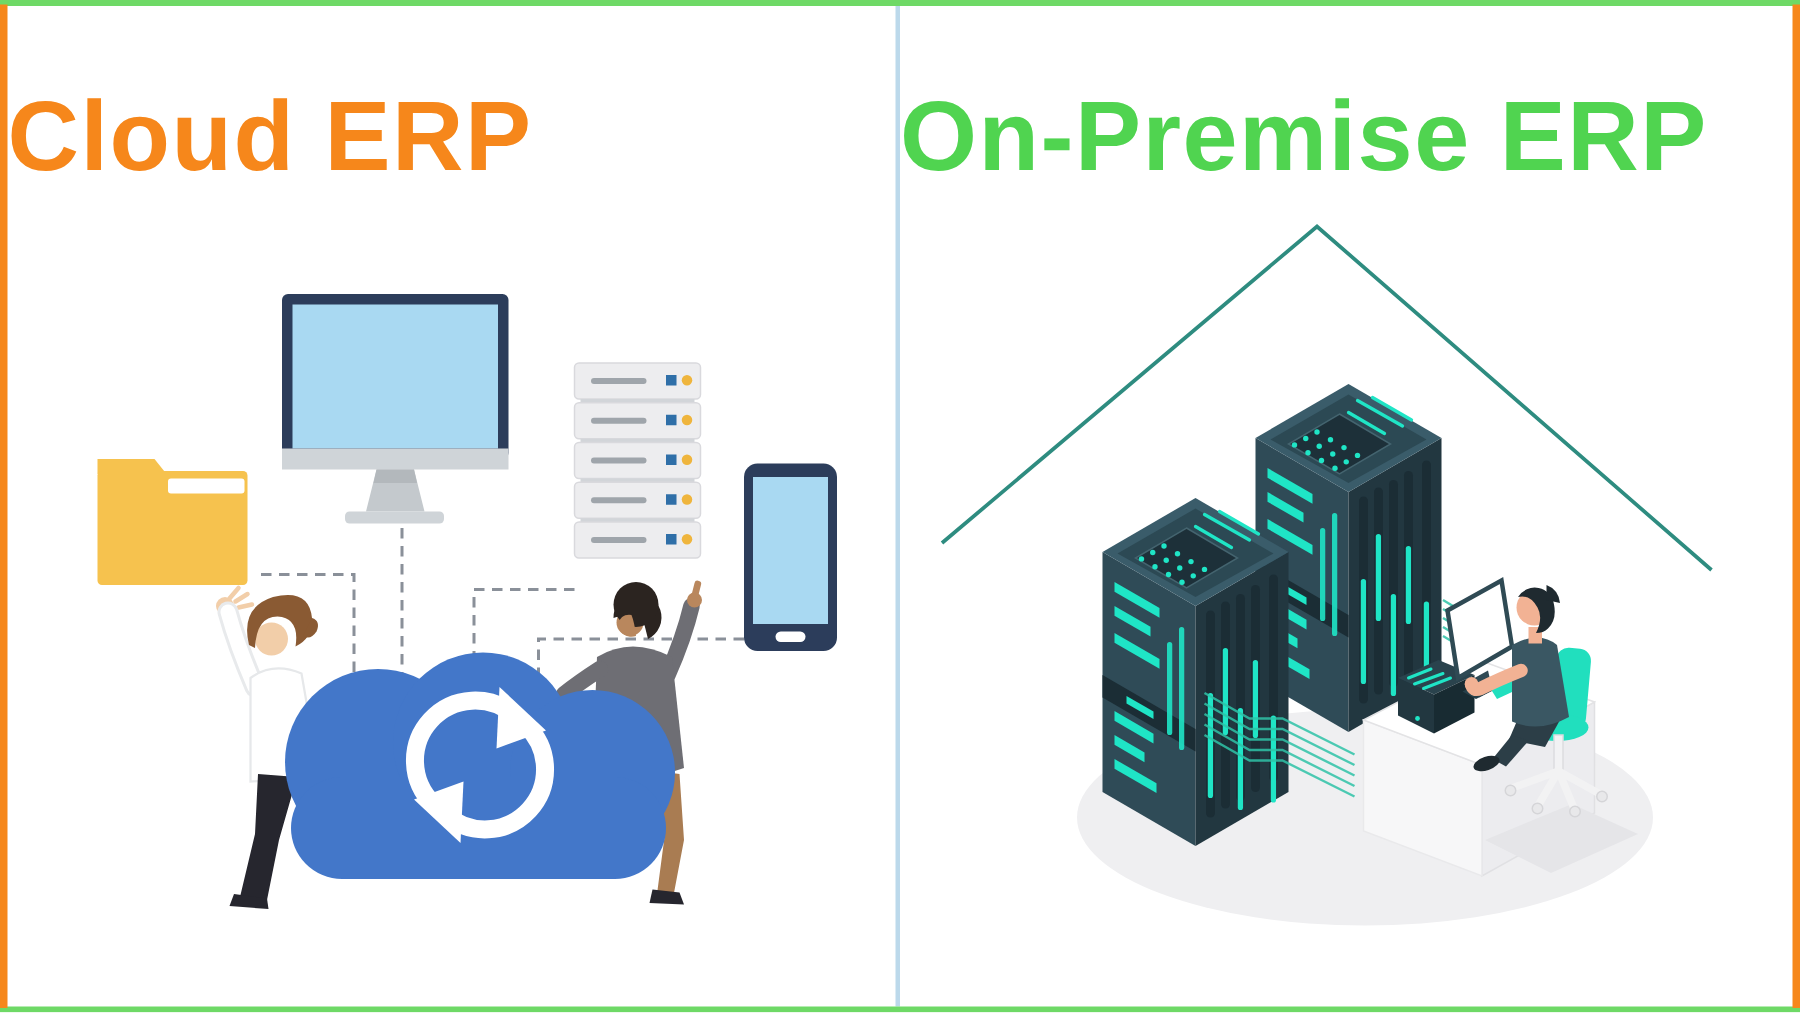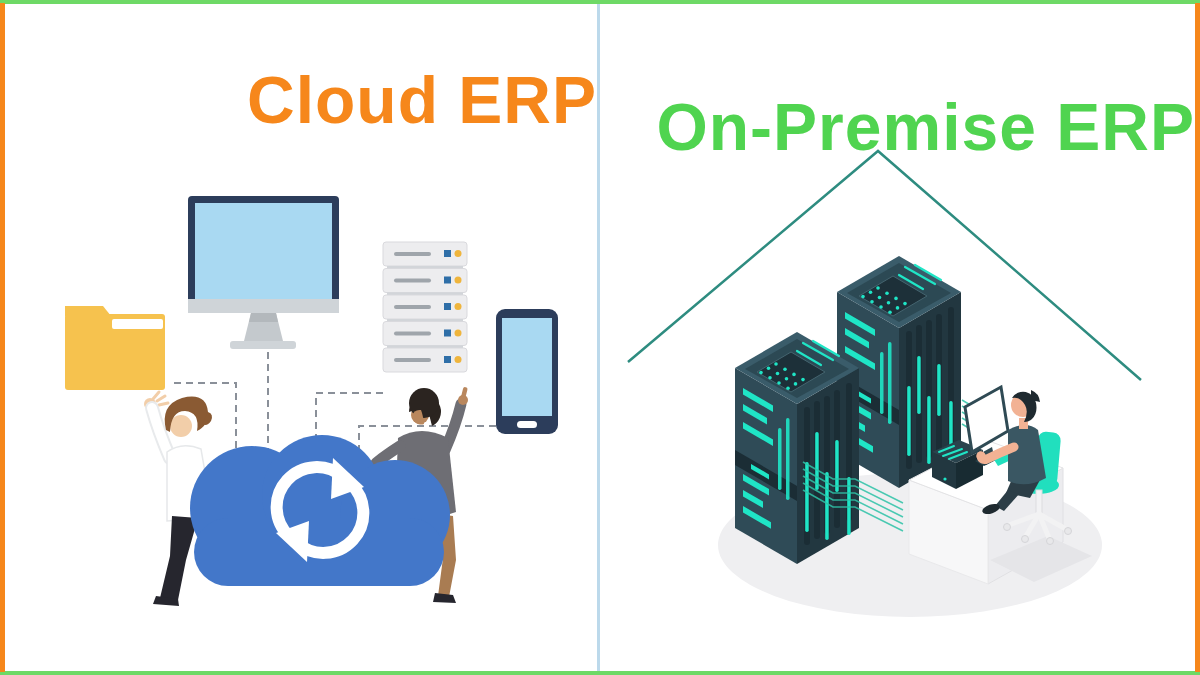--- a/index.html
+++ b/index.html
@@ -3,24 +3,24 @@
 <meta charset="utf-8">
 <style>
   html,body{margin:0;padding:0;background:#ffffff;}
   .stage{position:relative;width:1200px;height:675px;background:#ffffff;overflow:hidden;
          font-family:"Liberation Sans",sans-serif;}
   .border-top,.border-bottom{position:absolute;left:0;right:0;height:4px;background:#6ED966;z-index:30;}
   .border-top{top:0}.border-bottom{bottom:0}
   .border-left,.border-right{position:absolute;top:3px;bottom:3px;width:5px;background:#F6871B;z-index:30;}
   .border-left{left:0}.border-right{right:0}
   .divider{position:absolute;top:4px;bottom:4px;left:597px;width:3px;background:#BCD9EB;z-index:20;}
-  .title{position:absolute;top:64px;font-weight:bold;font-size:66px;line-height:1.1;
-         text-align:right;letter-spacing:1px;white-space:nowrap;z-index:10;}
+  .title{position:absolute;top:54px;font-weight:bold;font-size:66px;line-height:1.1;
+         text-align:left;letter-spacing:1px;white-space:nowrap;z-index:10;}
   .title-left{left:5px;width:592px;color:#F6871B;}
-  .title-right{left:600px;width:595px;color:#50D450;margin-top:27px;}
+  .title-right{left:600px;width:595px;color:#50D450;}
   svg.illu{position:absolute;top:0;z-index:5;}
   #illu-left{left:0;}
   #illu-right{left:600px;}
 </style>
 </head>
 <body>
 
 <div class="stage">
 
   <div class="border-top"></div>

